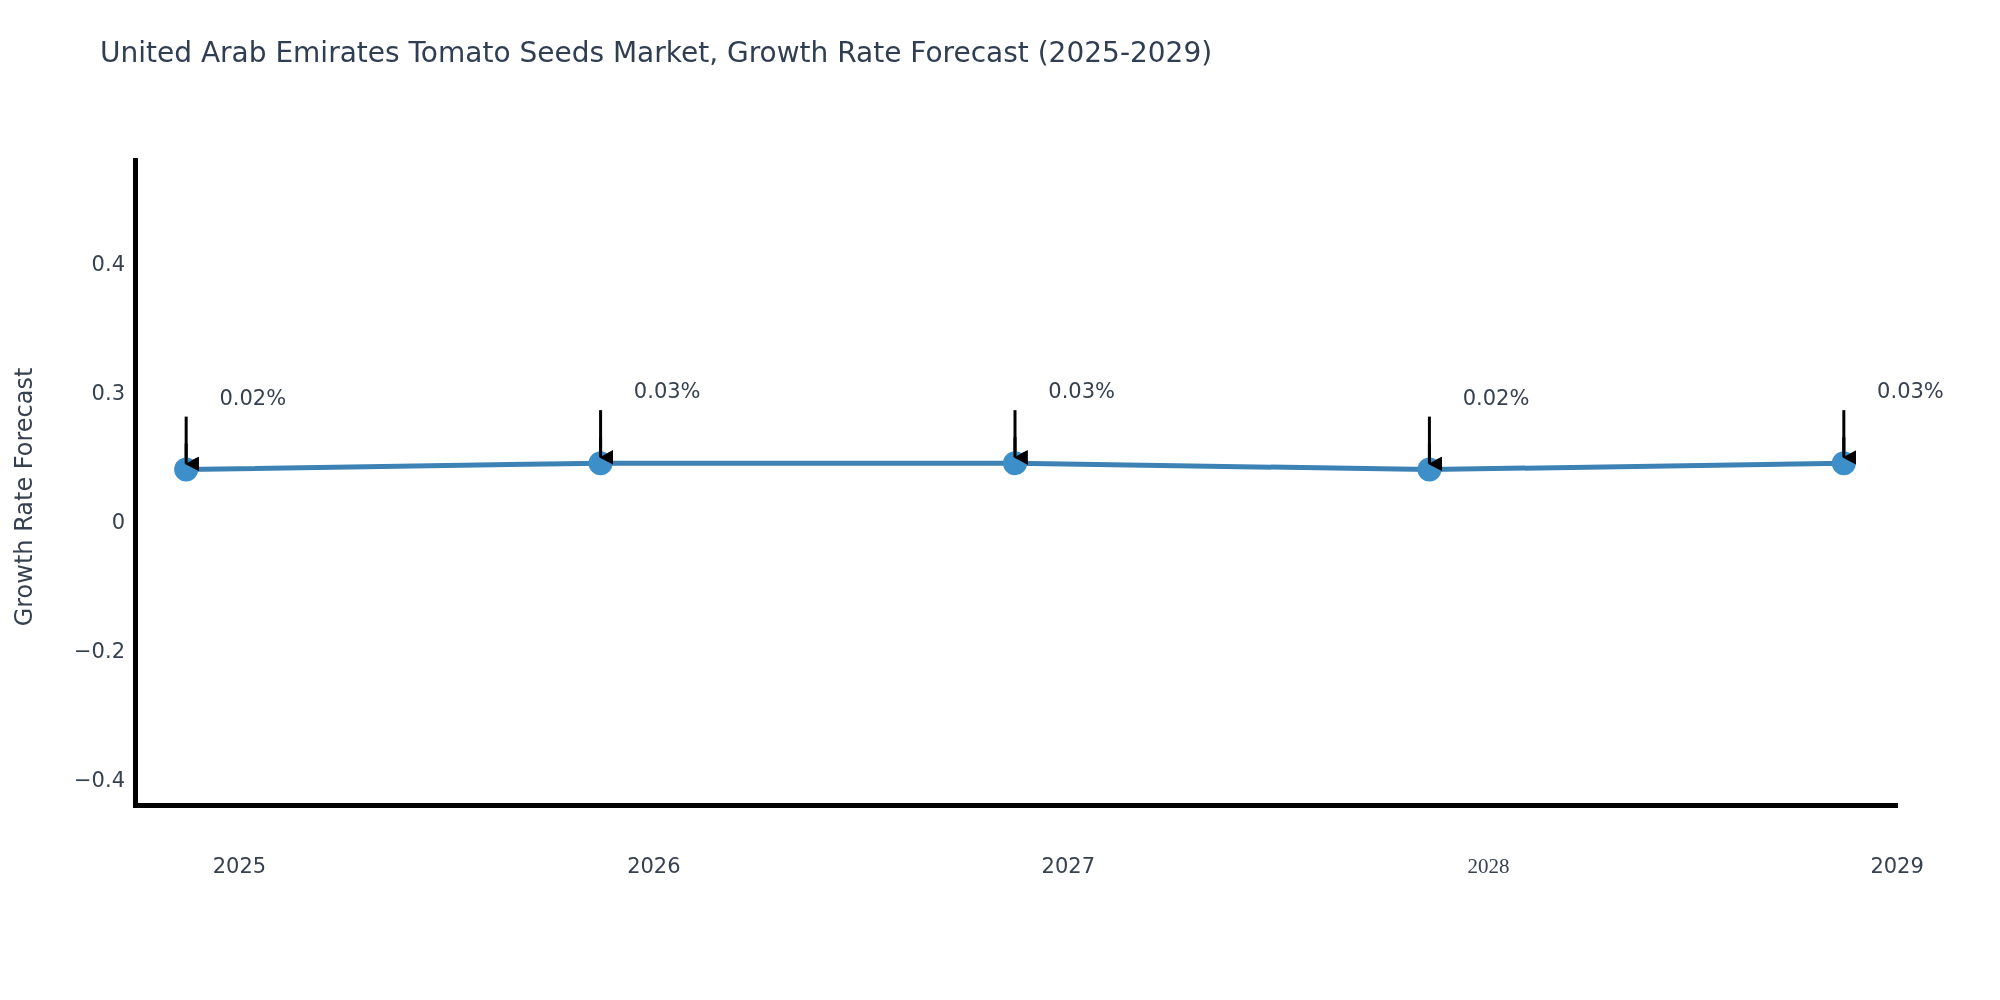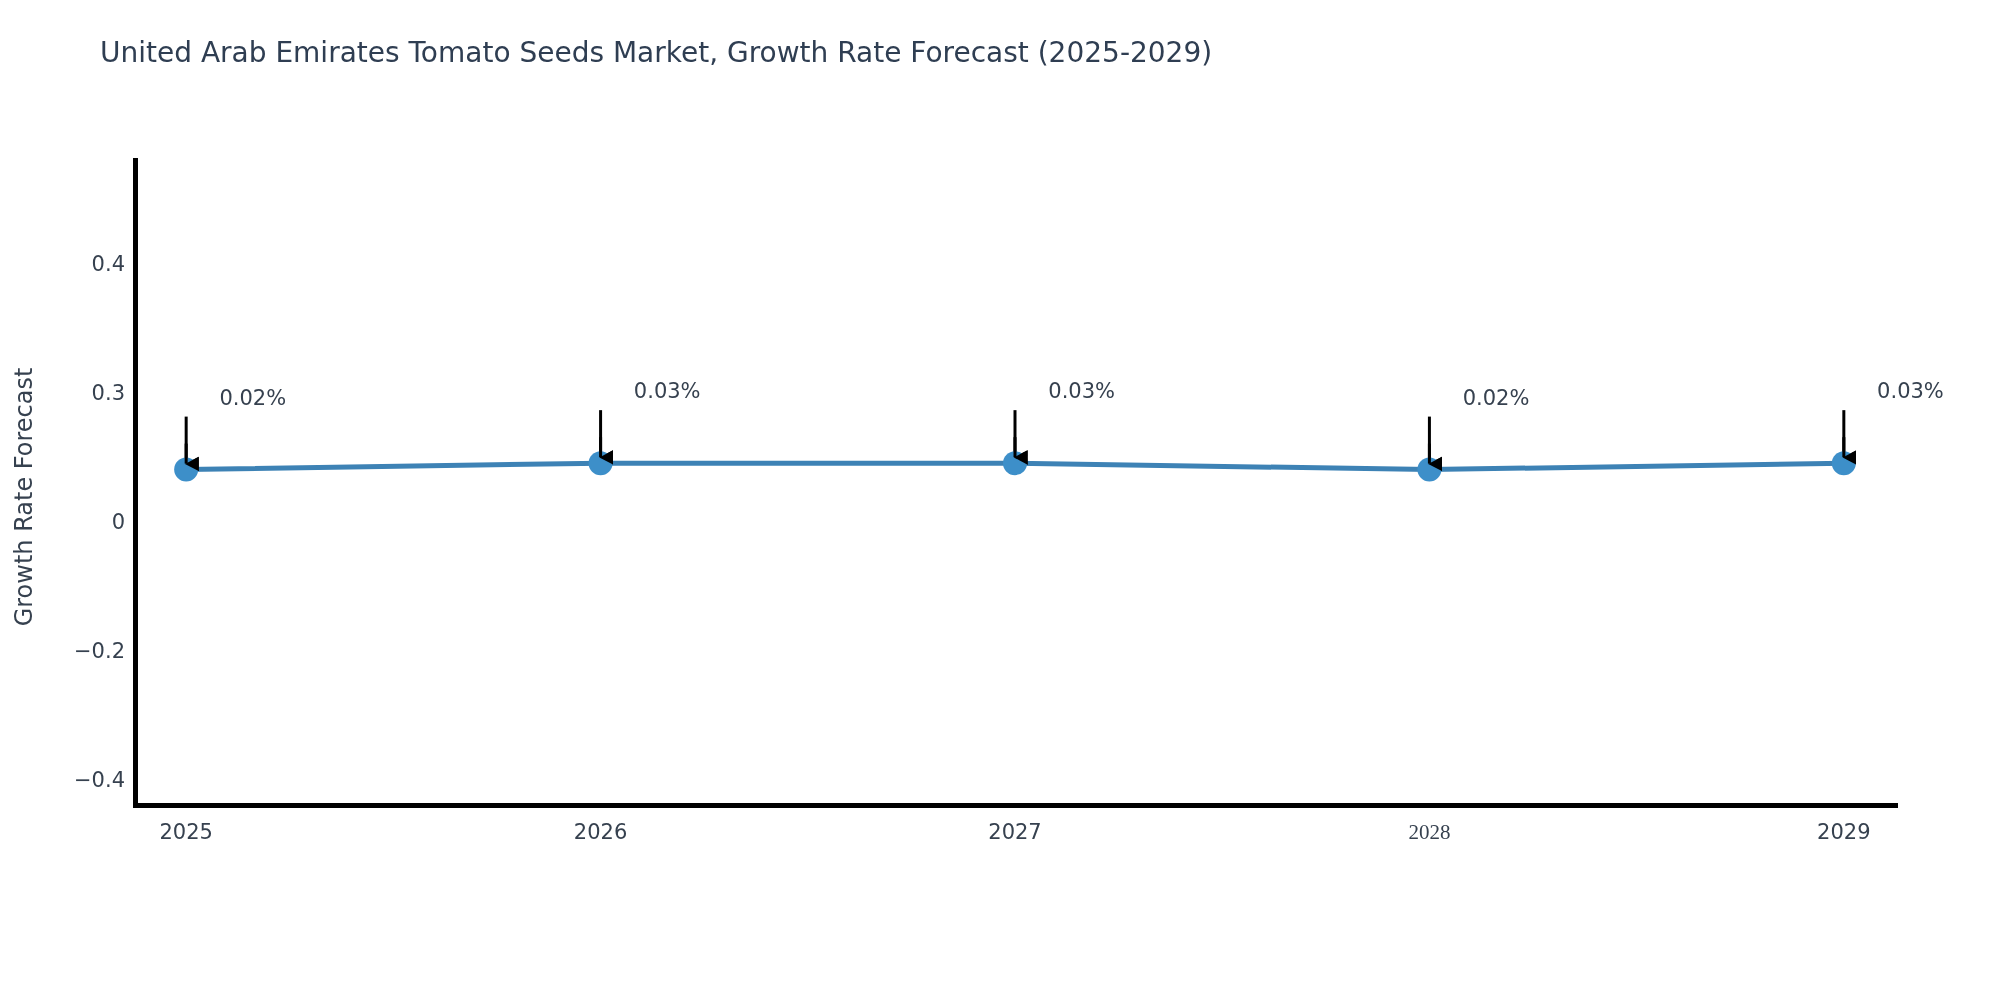--- a/index.html
+++ b/index.html
@@ -80,24 +80,24 @@
     text-align: center;
     font-size: 24px;
     color: #36414f;
     transform: rotate(-90deg);
     white-space: nowrap;
   }
 
   
   .x-tick-label {
     position: absolute;
-    top: 820px;
+    top: 854px;
     width: 160px;
     margin-left: -80px;
-    text-align: center;
+    text-align: right;
     font-size: 21px;
     color: #36414f;
     white-space: nowrap;
   }
 
   
   #x-axis-title {
     position: absolute;
     left: 0;
     top: 865px;

